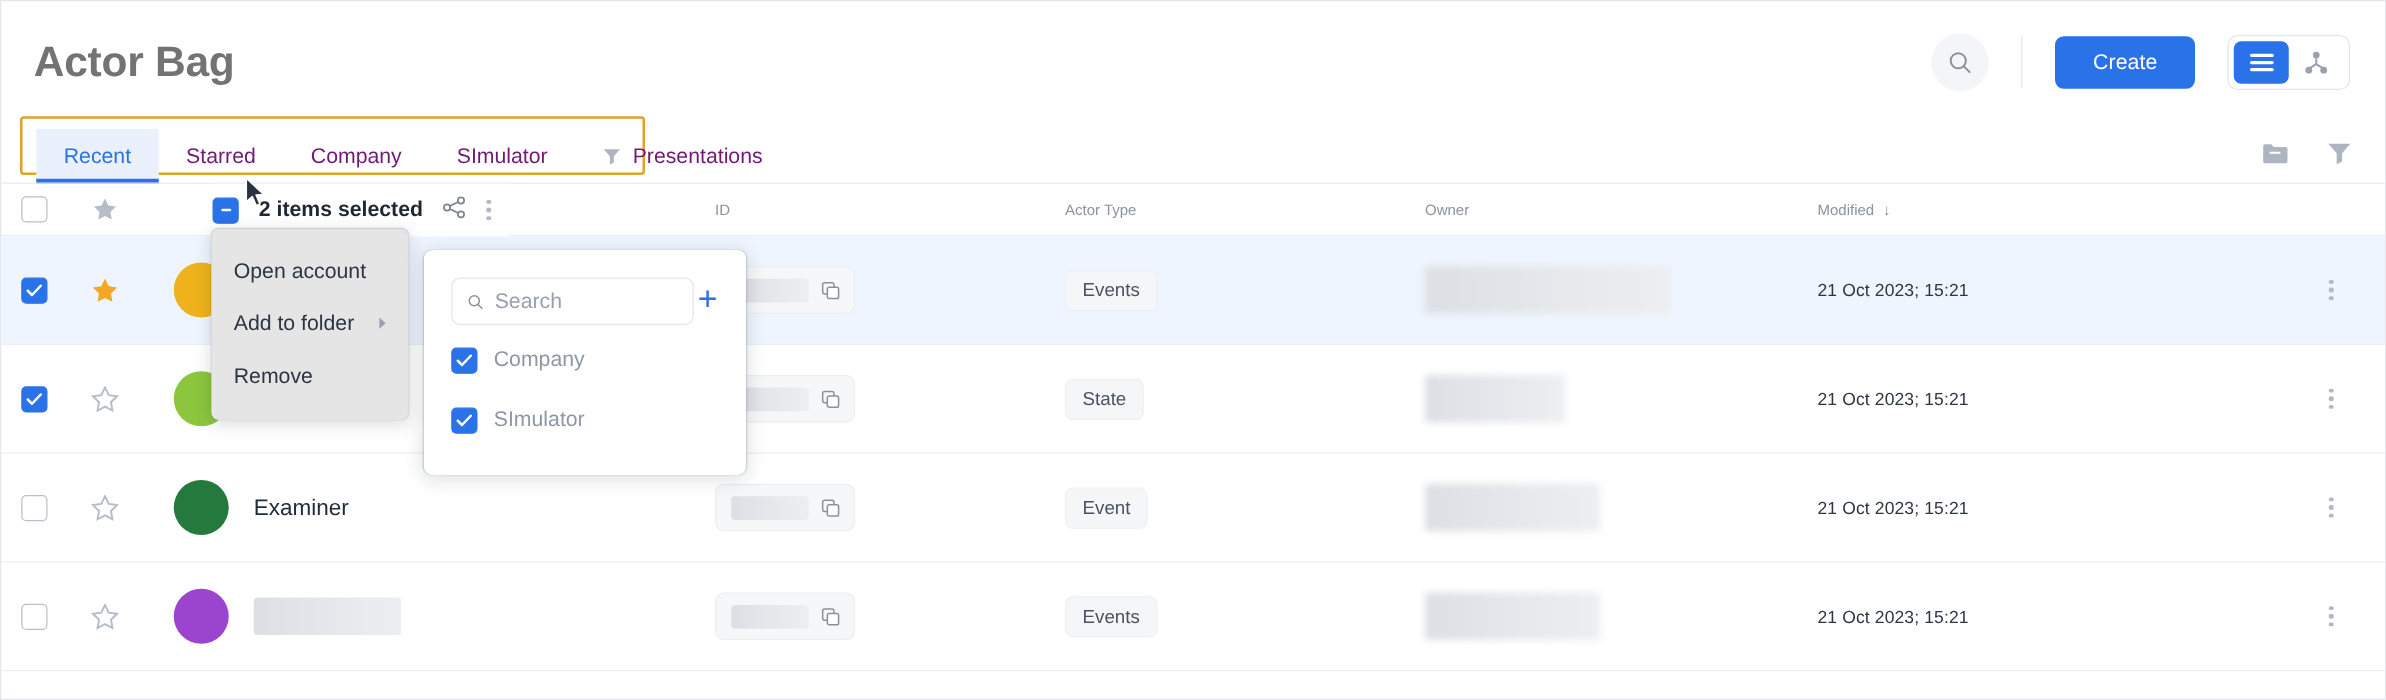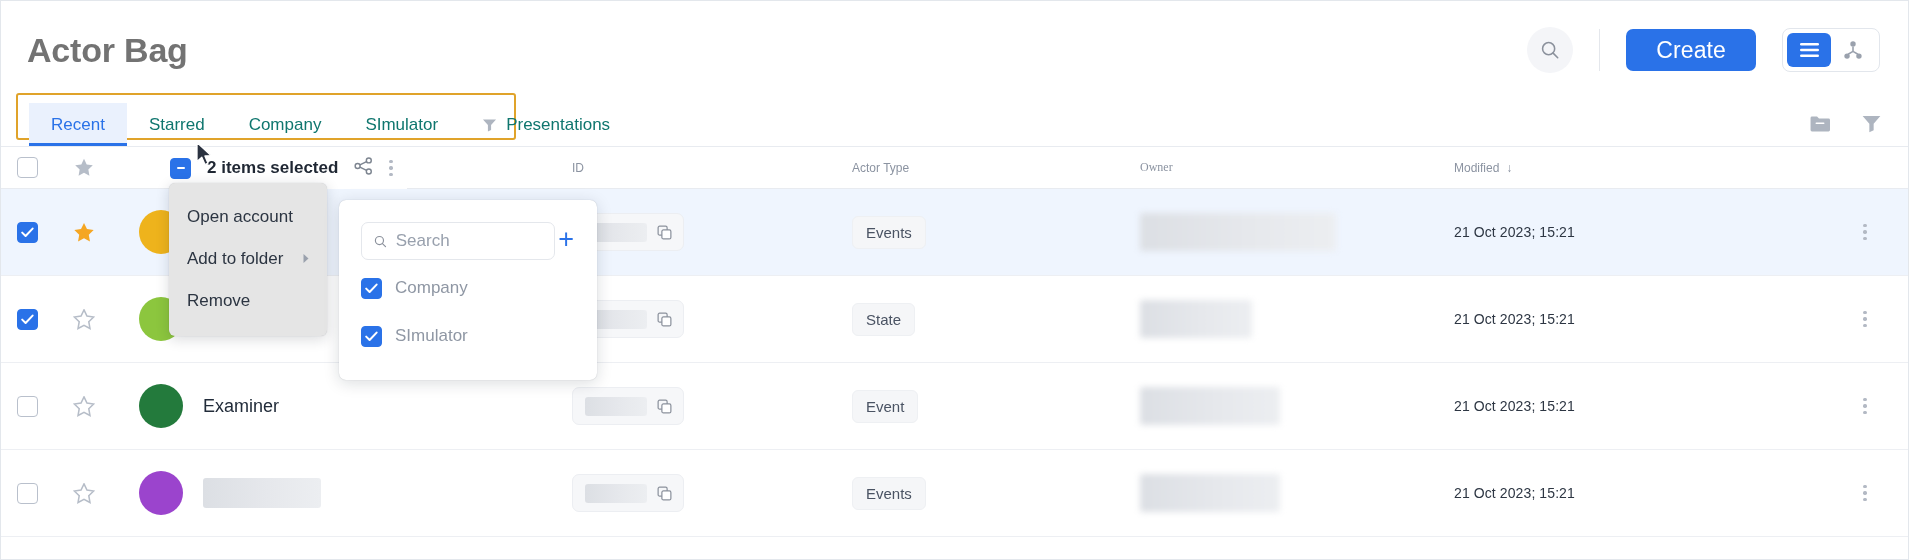--- a/index.html
+++ b/index.html
@@ -53,21 +53,21 @@
     background: #e4e7ec;
     margin: 0 26px;
   }
   .create-btn {
     background: #2a72e8;
     color: #ffffff;
     border: none;
     border-radius: 7px;
     height: 42px;
     padding: 0 30px;
-    font-size: 23px;
+    font-size: 17px;
     font-family: "Liberation Sans", sans-serif;
     cursor: pointer;
     letter-spacing: 0.1px;
   }
   .view-toggle {
     margin-left: 26px;
     display: flex;
     align-items: center;
     border: 1px solid #e2e6ec;
     border-radius: 8px;
@@ -108,21 +108,21 @@
     align-items: stretch;
     height: 44px;
     margin-left: 2px;
   }
   .tab {
     display: flex;
     align-items: center;
     gap: 9px;
     padding: 0 22px;
     font-size: 17px;
-    color: #0f766e;
+    color: #701a75;
     cursor: pointer;
     position: relative;
     height: 44px;
   }
   .tab.active {
     color: #2a72e8;
     background: #eaf1fd;
   }
   .tab.active::after {
     content: "";
@@ -159,21 +159,21 @@
     height: 42px;
     border-bottom: 1px solid #e8ebf0;
   }
   .row.selected { background: #eff5fe; }
 
   .c-check { width: 52px; display: flex; justify-content: center; align-items: center; flex: 0 0 52px; }
   .c-star  { width: 62px; display: flex; justify-content: center; align-items: center; flex: 0 0 62px; }
   .c-name  { flex: 0 0 425px; display: flex; align-items: center; gap: 20px; padding-left: 24px; }
   .c-id    { flex: 0 0 305px; display: flex; align-items: center; padding-left: 32px; }
   .c-type  { flex: 0 0 293px; display: flex; align-items: center; padding-left: 7px; }
-  .c-owner { flex: 0 0 313px; display: flex; align-items: flex-end; padding-left: 2px; font-family: Liberation Serif, serif; }
+  .c-owner { flex: 0 0 313px; display: flex; align-items: flex-end; padding-left: 2px; }
   .c-mod   { flex: 1 1 auto; display: flex; padding-left: 3px; }
   .c-menu  { flex: 0 0 86px; display: flex; align-items: center; justify-content: center; }
 
   .th {
     font-size: 12px;
     color: #8b93a1;
     font-weight: 400;
     display: flex; align-items: center; gap: 8px;
   }
 

